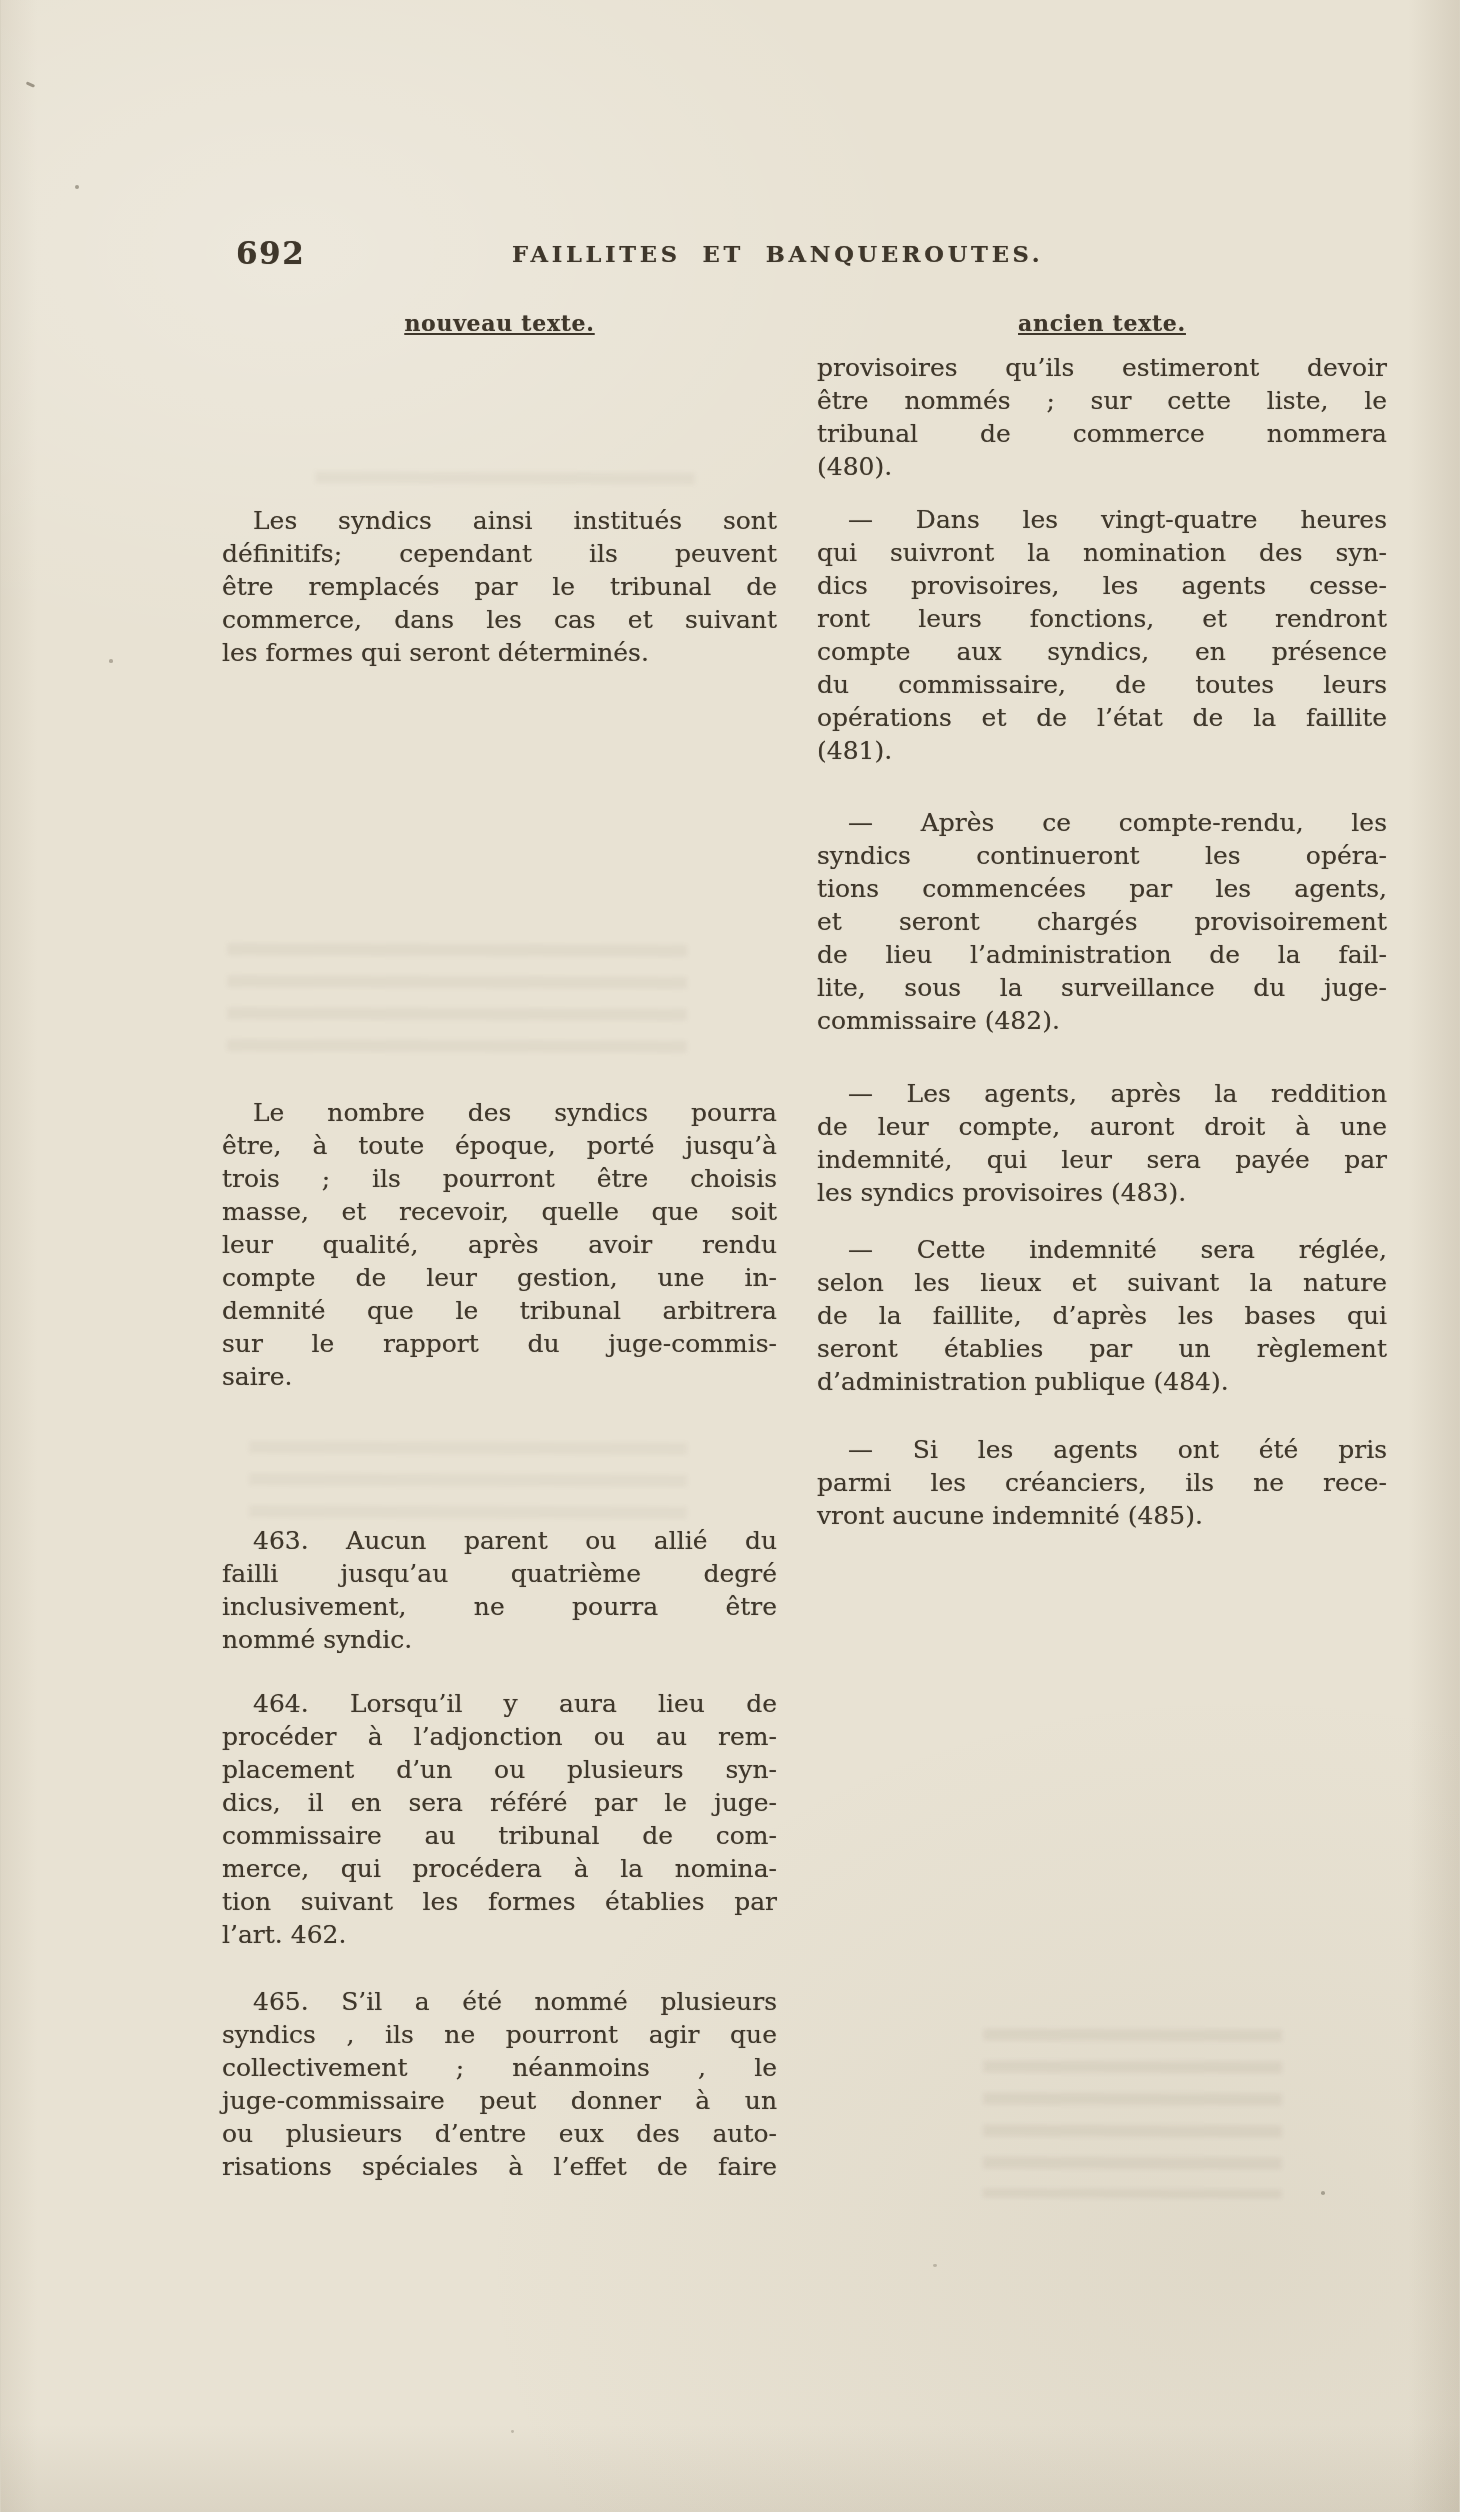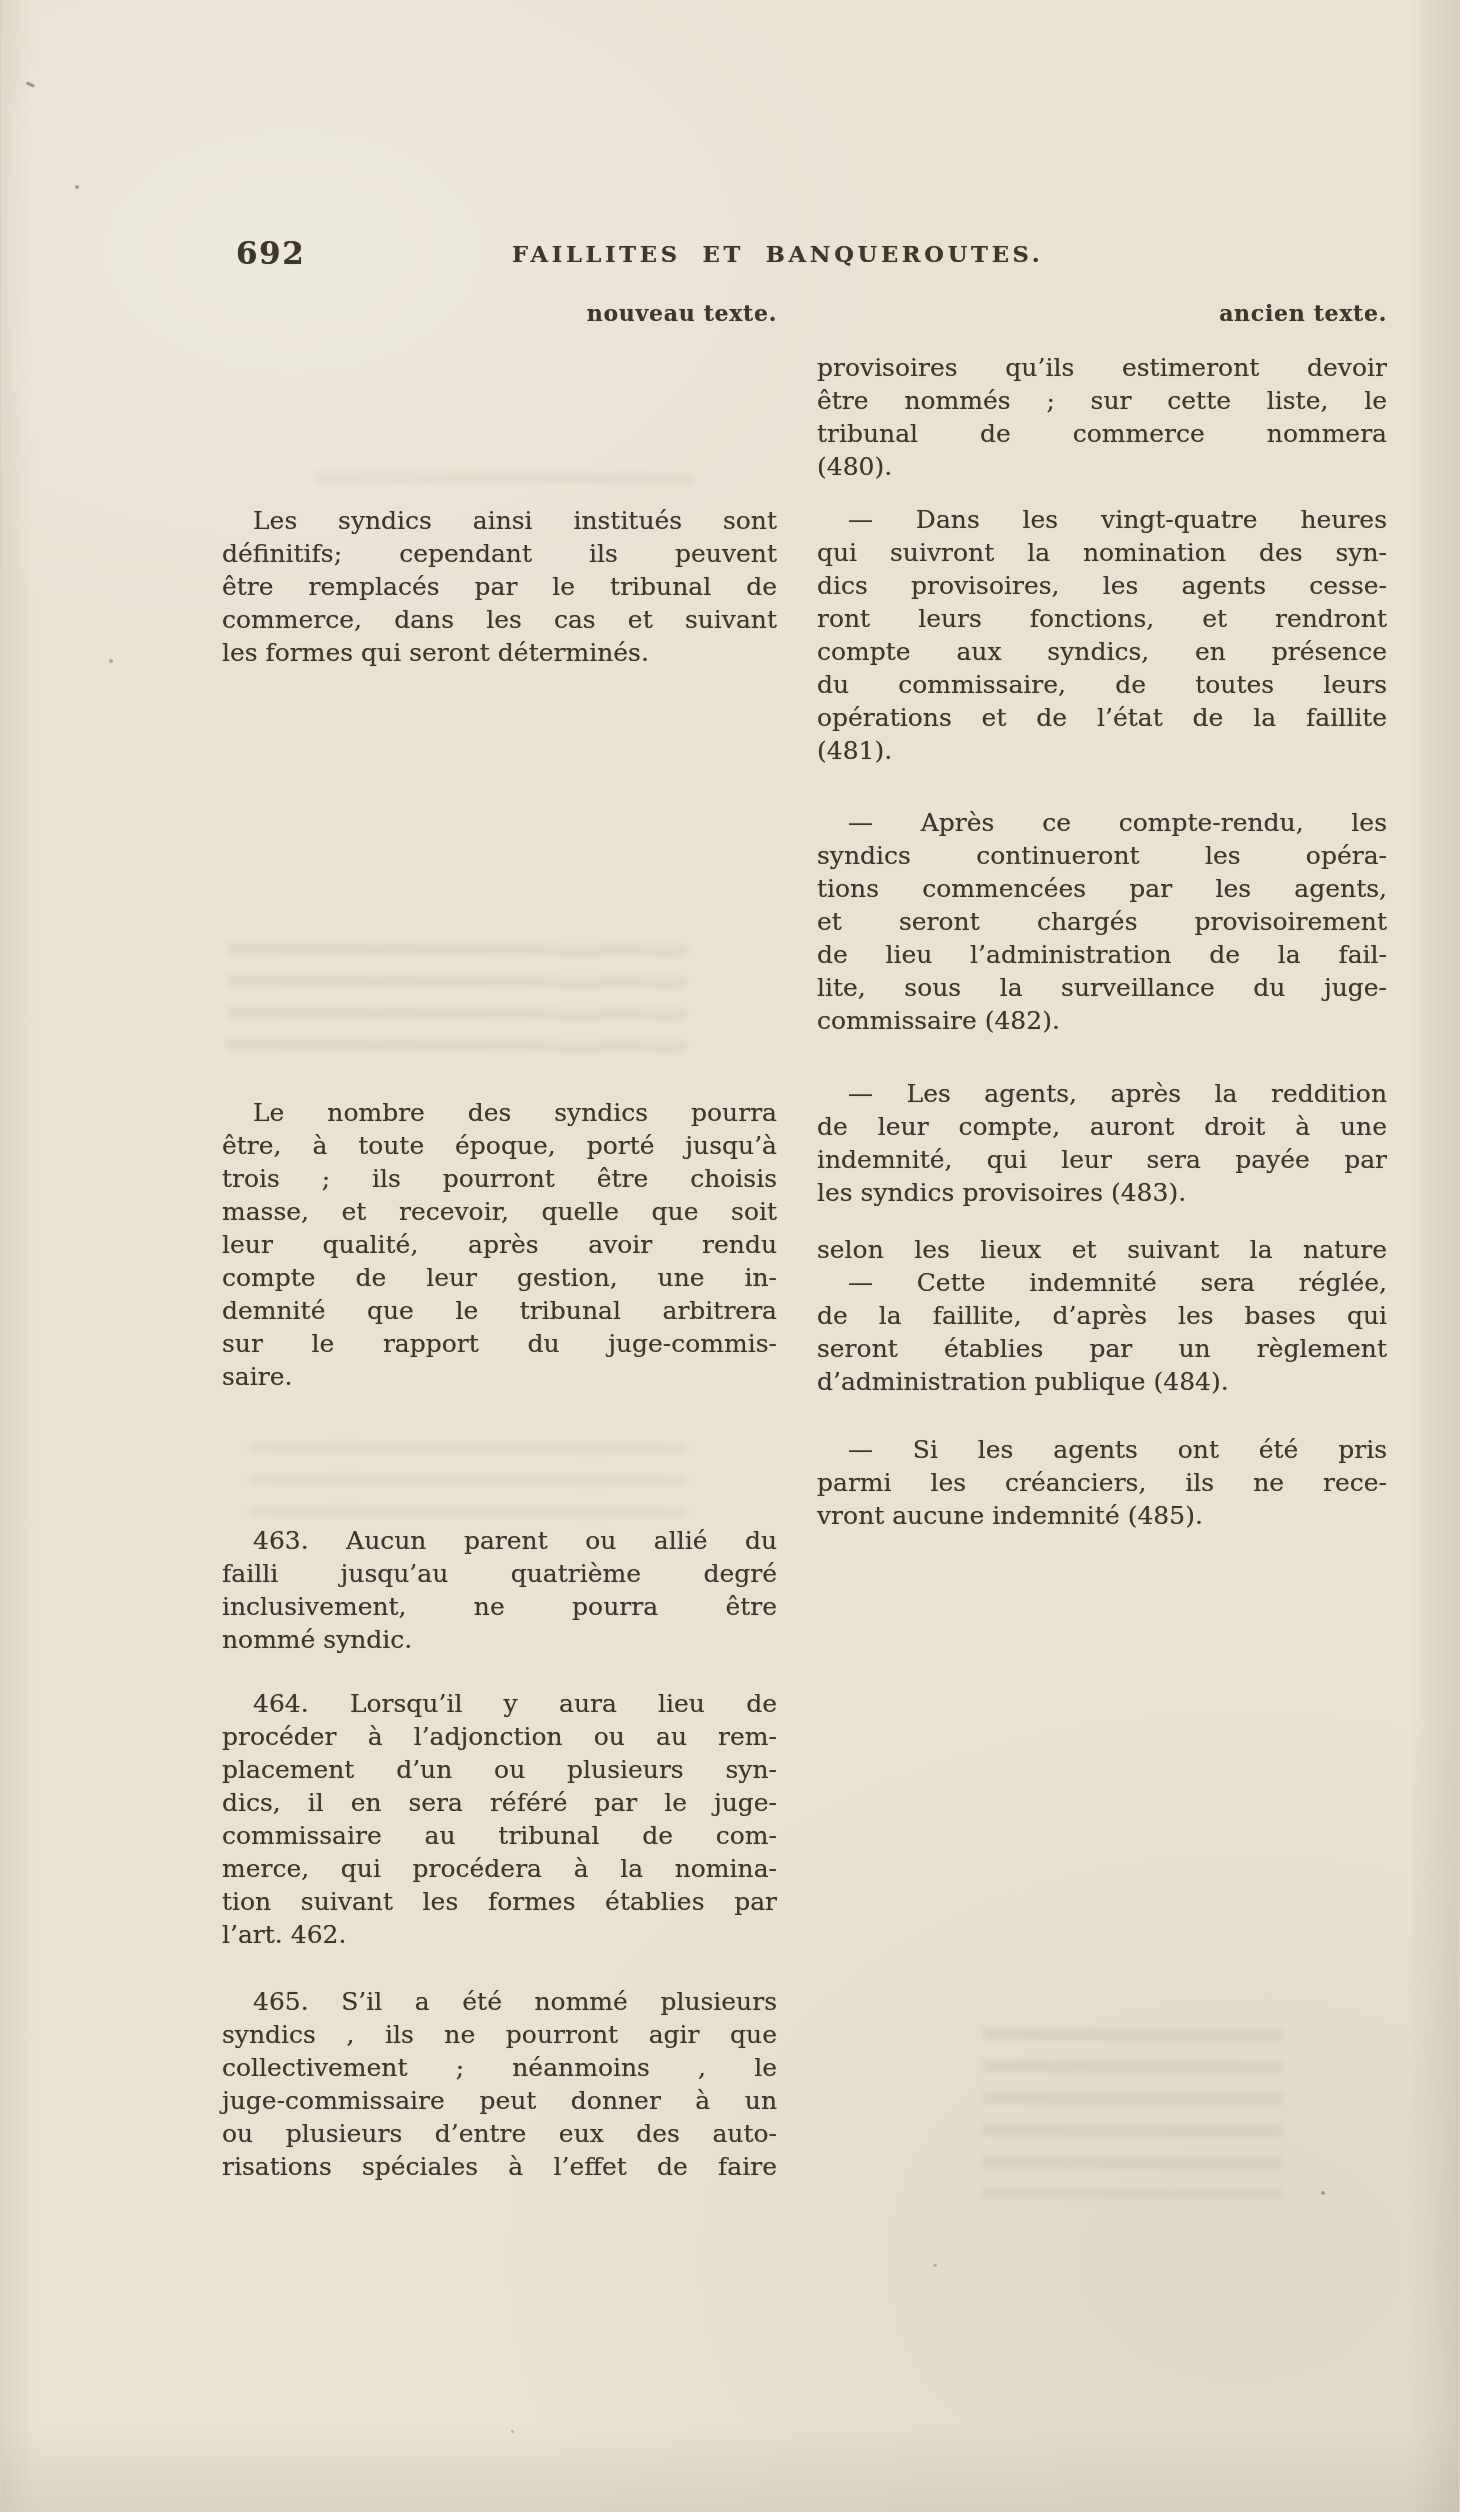--- a/index.html
+++ b/index.html
@@ -22,24 +22,25 @@
     font-size:31px;font-weight:bold;letter-spacing:1.5px;
     text-shadow:0 0 0.7px rgba(62,54,42,.55);
   }
   .running-title{
     position:absolute;left:511px;top:241px;width:621px;
     text-align:left;font-size:22.6px;font-weight:bold;
     letter-spacing:3.7px;word-spacing:10.2px;
     text-shadow:0 0 0.7px rgba(62,54,42,.5);
   }
   .col-header{
-    position:absolute;top:300px;
-    text-align:right;font-size:22px;font-weight:bold;
+    position:absolute;top:310px;
+    text-align:center;font-size:22px;font-weight:bold;
     letter-spacing:0.7px;
     text-shadow:0 0 0.7px rgba(62,54,42,.5);
+    text-decoration:underline;
   }
   .col-header.left{left:221px;width:555px;}
   .col-header.right{left:816px;width:570px;}
   .column{
     position:absolute;
     font-size:25px;line-height:33px;
     text-shadow:0 0 0.7px rgba(62,54,42,.55);
   }
   #col0{left:221px;top:504px;width:555px;}
   #col1{left:816px;top:351px;width:570px;}
@@ -179,22 +180,22 @@
         <div class="line">lite, sous la surveillance du juge-</div>
         <div class="line last">commissaire (482).</div>
       </div>
       <div class="para">
         <div class="line first">— Les agents, après la reddition</div>
         <div class="line">de leur compte, auront droit à une</div>
         <div class="line">indemnité, qui leur sera payée par</div>
         <div class="line last">les syndics provisoires (483).</div>
       </div>
       <div class="para">
+        <div class="line first">— Cette indemnité sera réglée,</div>
         <div class="line">selon les lieux et suivant la nature</div>
-        <div class="line first">— Cette indemnité sera réglée,</div>
         <div class="line">de la faillite, d’après les bases qui</div>
         <div class="line">seront établies par un règlement</div>
         <div class="line last">d’administration publique (484).</div>
       </div>
       <div class="para">
         <div class="line first">— Si les agents ont été pris</div>
         <div class="line">parmi les créanciers, ils ne rece-</div>
         <div class="line last">vront aucune indemnité (485).</div>
       </div>
     </div>

